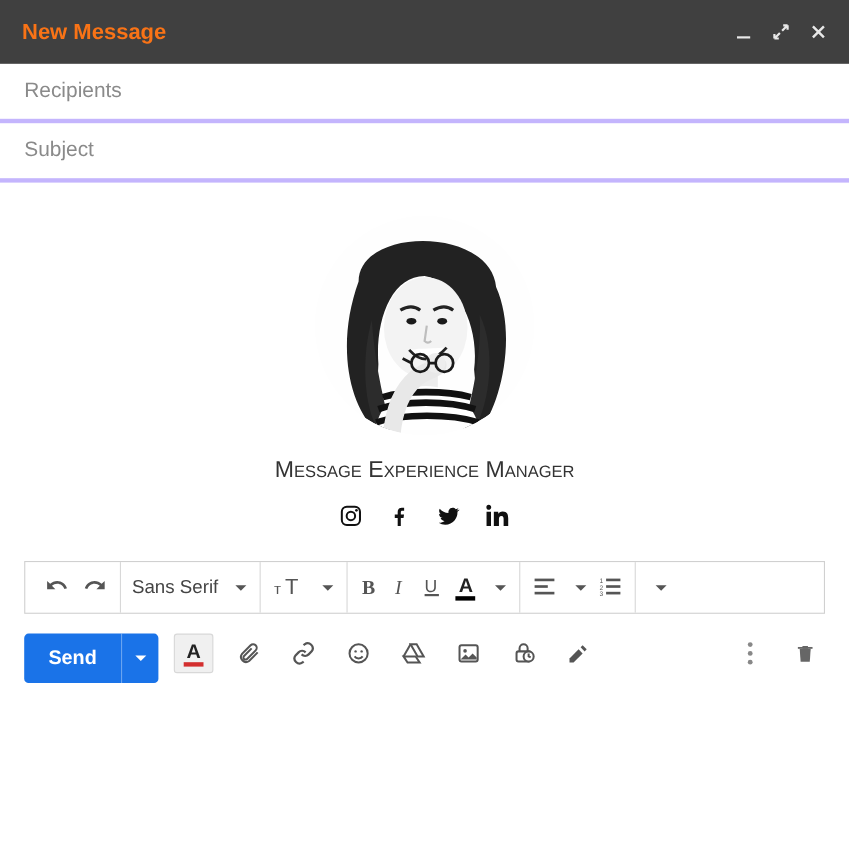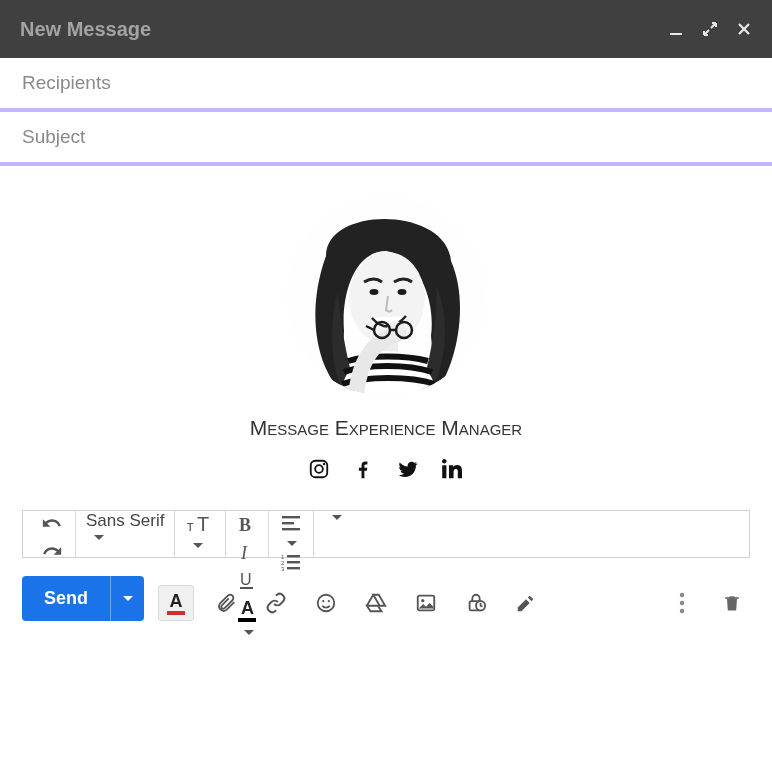--- a/index.html
+++ b/index.html
@@ -5,21 +5,21 @@
 * { box-sizing: border-box; margin: 0; padding: 0; }
 body {
   font-family: Arial, Helvetica, sans-serif;
   background: #fff;
   width: 772px;
   height: 783px;
   overflow: hidden;
 }
 .titlebar {
   background: #404040;
-  color: #a3a3a3;
+  color: #f97316;
   height: 58px;
   display: flex;
   align-items: center;
   padding: 0 20px;
 }
 .titlebar-title {
   font-size: 20px;
   font-weight: bold;
   flex: 1;
 }
@@ -79,24 +79,23 @@
 .format-toolbar {
   margin: 0 22px;
   border: 1px solid #d0d0d0;
   display: flex;
   align-items: center;
   height: 48px;
   padding: 0 6px;
 }
 .ft-group {
   display: flex;
-  align-items: flex-start;
+  align-items: center;
   height: 100%;
   padding: 0 6px;
-  flex-direction: column;
 }
 .ft-group + .ft-group { border-left: 1px solid #d8d8d8; }
 .ft-btn {
   display: flex;
   align-items: center;
   justify-content: center;
   padding: 4px 6px;
   color: #555;
   cursor: pointer;
 }
@@ -108,21 +107,21 @@
 }
 .caret-down {
   width: 0; height: 0;
   border-left: 5px solid transparent;
   border-right: 5px solid transparent;
   border-top: 5px solid #555;
   margin-left: 6px;
 }
 .bottom-bar {
   display: flex;
-  align-items: flex-end;
+  align-items: flex-start;
   padding: 18px 22px;
   gap: 14px;
 }
 .send-wrap {
   display: flex;
   background: #1a73e8;
   border-radius: 4px;
   overflow: hidden;
 }
 .send-btn {

